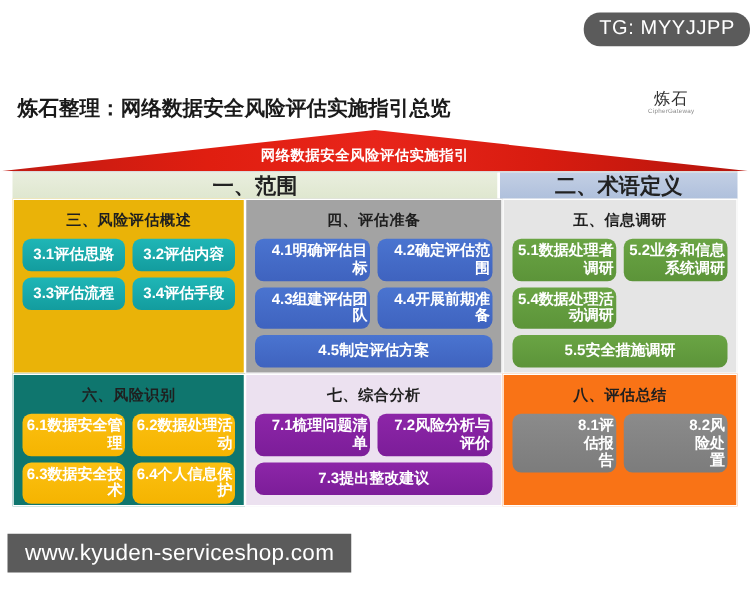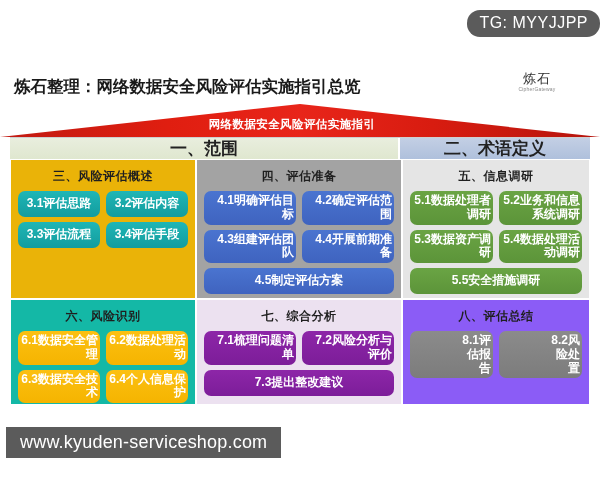--- a/index.html
+++ b/index.html
@@ -169,23 +169,23 @@
     padding: 3px 2px;
     min-height: 26px;
   }
   .chip.half { width: calc(50% - 3px); }
   .chip.full { width: 100%; }
 
   
   #panel-overview   { background: #eab308; }
   #panel-prep       { background: #a3a3a3; }
   #panel-research   { background: #e5e5e5; }
-  #panel-identify   { background: #14b8a6; }
+  #panel-identify   { background: #0f766e; }
   #panel-analysis   { background: #ece1f0; }
-  #panel-summary    { background: #8b5cf6; }
+  #panel-summary    { background: #f97316; }
 
   
   .c-teal   { background: linear-gradient(to bottom, #1fb6b6, #139c9e); }
   .c-blue   { background: linear-gradient(to bottom, #4a74d0, #3f63bf); }
   .c-green  { background: linear-gradient(to bottom, #6aa444, #5c9439); }
   .c-amber  { background: linear-gradient(to bottom, #fcc012, #f5b400); }
   .c-purple { background: linear-gradient(to bottom, #8d26a8, #7c1d99); }
   .c-gray   { background: linear-gradient(to bottom, #8b8b8b, #7c7c7c); padding-left: 48px; }
 
   
@@ -242,21 +242,20 @@
         <div class="chip half c-blue">4.3组建评估团队</div>
         <div class="chip half c-blue">4.4开展前期准备</div>
         <div class="chip full c-blue">4.5制定评估方案</div>
       </div>
     </div>
     <div class="panel" id="panel-research">
       <div class="panel-title">五、信息调研</div>
       <div class="chips">
         <div class="chip half c-green">5.1数据处理者调研</div>
         <div class="chip half c-green">5.2业务和信息系统调研</div>
-        <div class="chip half c-green">5.3数据资产调研</div>
         <div class="chip half c-green">5.4数据处理活动调研</div>
         <div class="chip full c-green">5.5安全措施调研</div>
       </div>
     </div>
     <div class="panel" id="panel-identify">
       <div class="panel-title">六、风险识别</div>
       <div class="chips">
         <div class="chip half c-amber">6.1数据安全管理</div>
         <div class="chip half c-amber">6.2数据处理活动</div>
         <div class="chip half c-amber">6.3数据安全技术</div>

